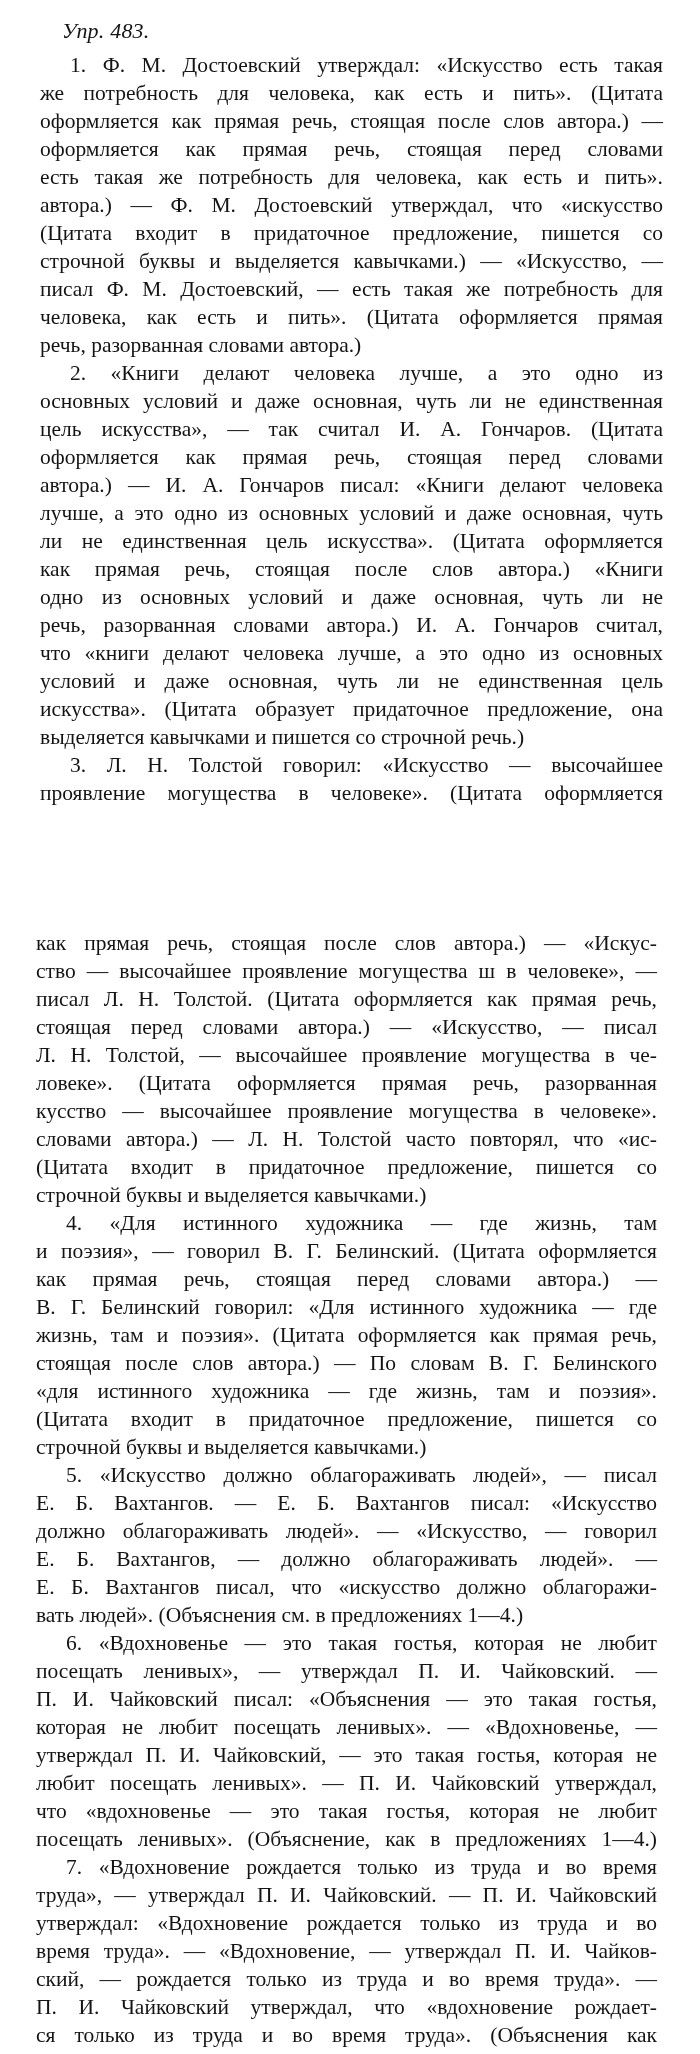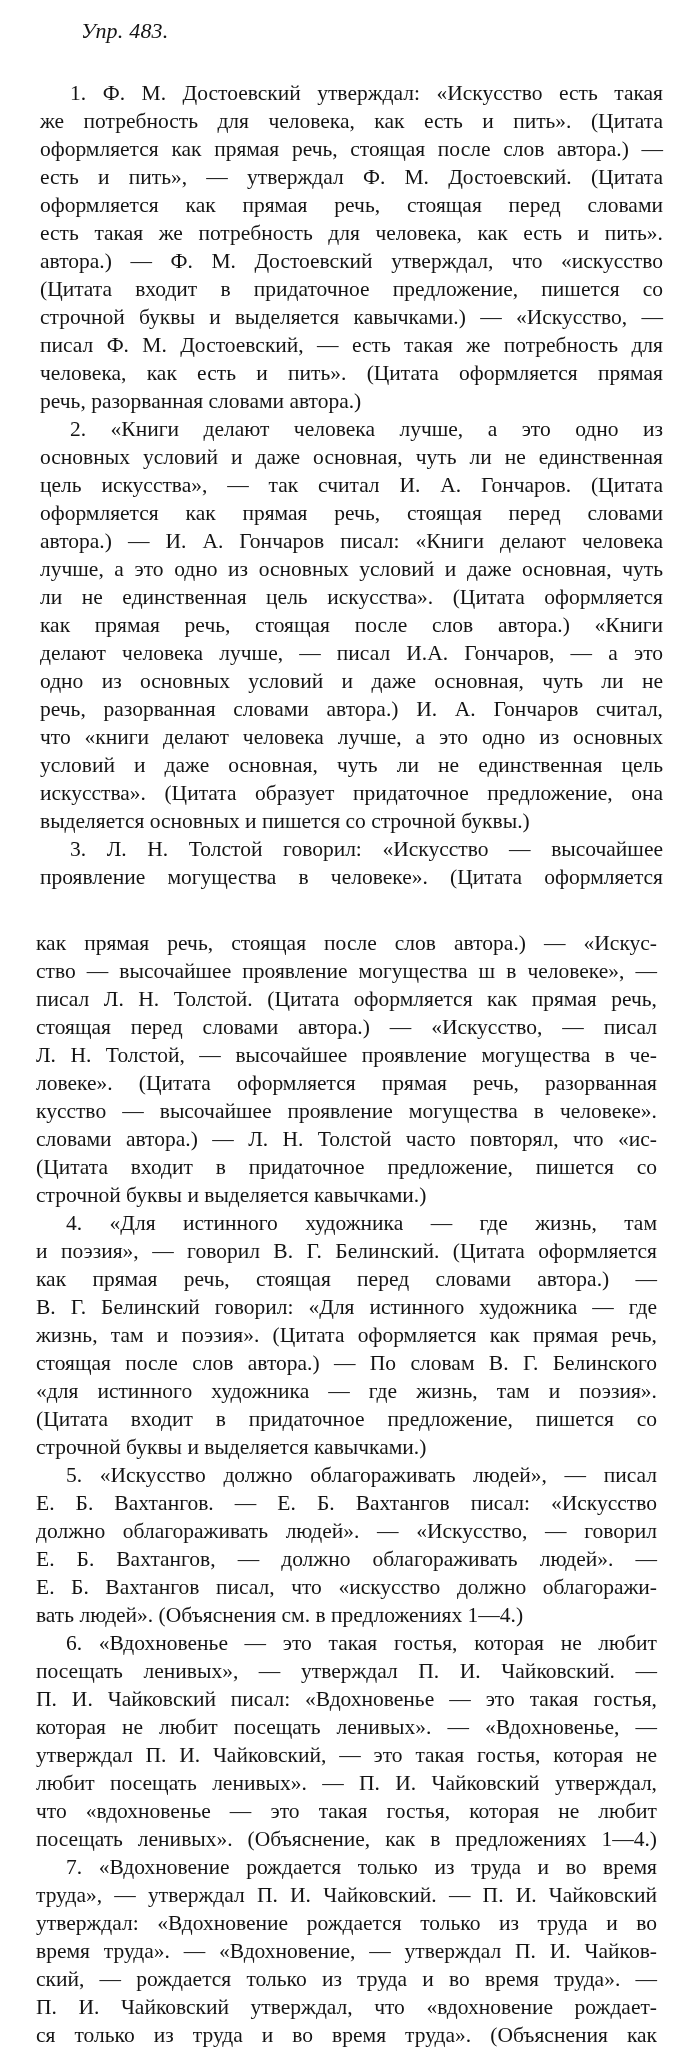--- a/index.html
+++ b/index.html
@@ -1,61 +1,59 @@
 <!DOCTYPE html>
 <html><head>
 <meta charset="utf-8">
 <style>
   html, body { margin: 0; padding: 0; background: #ffffff; }
   body { width: 700px; height: 2054px; position: relative; overflow: hidden;
          font-family: "Liberation Serif", "DejaVu Serif", serif; color: #141414; }
-  .title { position: absolute; left: 81px; top: 17px; font-style: italic;
+  .title { position: absolute; left: 62px; top: 17px; font-style: italic;
            font-size: 22px; line-height: 28px; letter-spacing: 0.2px; }
   .section { position: absolute; }
-  #sec1 { left: 40px; top: 51px; width: 623px; margin-top: 28px; }
+  #sec1 { left: 40px; top: 51px; width: 623px; }
   #sec2 { left: 36px; top: 929px; width: 621px; }
   .line { display: block; height: 28px; line-height: 28px; font-size: 21.5px;
           text-align: justify; text-align-last: justify; white-space: nowrap; overflow: visible;
           transform-origin: left center; }
   .line.last { text-align: left; text-align-last: left; }
   .line.indent { padding-left: 30px; }
 </style>
 </head>
 <body>
 
 <div class="title">Упр. 483.</div>
 
 <div class="section" id="sec1">
     <span class="line indent">1. Ф. М. Достоевский утверждал: «Искусство есть такая</span>
     <span class="line">же потребность для человека, как есть и пить». (Цитата</span>
     <span class="line">оформляется как прямая речь, стоящая после слов автора.) —</span>
-    <span class="line">есть и пить», — утверждал Ф. М. Достоевский. (Цитата</span>
     <span class="line">оформляется как прямая речь, стоящая перед словами</span>
     <span class="line">есть такая же потребность для человека, как есть и пить».</span>
     <span class="line">автора.) — Ф. М. Достоевский утверждал, что «искусство</span>
     <span class="line">(Цитата входит в придаточное предложение, пишется со</span>
     <span class="line">строчной буквы и выделяется кавычками.) — «Искусство, —</span>
     <span class="line">писал Ф. М. Достоевский, — есть такая же потребность для</span>
     <span class="line">человека, как есть и пить». (Цитата оформляется прямая</span>
     <span class="line last">речь, разорванная словами автора.)</span>
     <span class="line indent">2. «Книги делают человека лучше, а это одно из</span>
     <span class="line">основных условий и даже основная, чуть ли не единственная</span>
     <span class="line">цель искусства», — так считал И. А. Гончаров. (Цитата</span>
     <span class="line">оформляется как прямая речь, стоящая перед словами</span>
     <span class="line">автора.) — И. А. Гончаров писал: «Книги делают человека</span>
     <span class="line">лучше, а это одно из основных условий и даже основная, чуть</span>
     <span class="line">ли не единственная цель искусства». (Цитата оформляется</span>
     <span class="line">как прямая речь, стоящая после слов автора.) «Книги</span>
-    <span class="line">делают человека лучше, — писал И.А. Гончаров, — а это</span>
     <span class="line">одно из основных условий и даже основная, чуть ли не</span>
     <span class="line">речь, разорванная словами автора.) И. А. Гончаров считал,</span>
     <span class="line">что «книги делают человека лучше, а это одно из основных</span>
     <span class="line">условий и даже основная, чуть ли не единственная цель</span>
     <span class="line">искусства». (Цитата образует придаточное предложение, она</span>
-    <span class="line last">выделяется основных и пишется со строчной буквы.)</span>
+    <span class="line last">выделяется кавычками и пишется со строчной речь.)</span>
     <span class="line indent">3. Л. Н. Толстой говорил: «Искусство — высочайшее</span>
     <span class="line">проявление могущества в человеке». (Цитата оформляется</span>
   </div>
 <div class="section" id="sec2">
     <span class="line">как прямая речь, стоящая после слов автора.) — «Искус-</span>
     <span class="line">ство — высочайшее проявление могущества ш в человеке», —</span>
     <span class="line">писал Л. Н. Толстой. (Цитата оформляется как прямая речь,</span>
     <span class="line">стоящая перед словами автора.) — «Искусство, — писал</span>
     <span class="line">Л. Н. Толстой, — высочайшее проявление могущества в че-</span>
     <span class="line">ловеке». (Цитата оформляется прямая речь, разорванная</span>
@@ -73,21 +71,21 @@
     <span class="line">(Цитата входит в придаточное предложение, пишется со</span>
     <span class="line last">строчной буквы и выделяется кавычками.)</span>
     <span class="line indent">5. «Искусство должно облагораживать людей», — писал</span>
     <span class="line">Е. Б. Вахтангов. — Е. Б. Вахтангов писал: «Искусство</span>
     <span class="line">должно облагораживать людей». — «Искусство, — говорил</span>
     <span class="line">Е. Б. Вахтангов, — должно облагораживать людей». —</span>
     <span class="line">Е. Б. Вахтангов писал, что «искусство должно облагоражи-</span>
     <span class="line last">вать людей». (Объяснения см. в предложениях 1—4.)</span>
     <span class="line indent">6. «Вдохновенье — это такая гостья, которая не любит</span>
     <span class="line">посещать ленивых», — утверждал П. И. Чайковский. —</span>
-    <span class="line">П. И. Чайковский писал: «Вдохновенье — это такая гостья,</span>
+    <span class="line">П. И. Чайковский писал: «Объяснения — это такая гостья,</span>
     <span class="line">которая не любит посещать ленивых». — «Вдохновенье, —</span>
     <span class="line">утверждал П. И. Чайковский, — это такая гостья, которая не</span>
     <span class="line">любит посещать ленивых». — П. И. Чайковский утверждал,</span>
     <span class="line">что «вдохновенье — это такая гостья, которая не любит</span>
     <span class="line">посещать ленивых». (Объяснение, как в предложениях 1—4.)</span>
     <span class="line indent">7. «Вдохновение рождается только из труда и во время</span>
     <span class="line">труда», — утверждал П. И. Чайковский. — П. И. Чайковский</span>
     <span class="line">утверждал: «Вдохновение рождается только из труда и во</span>
     <span class="line">время труда». — «Вдохновение, — утверждал П. И. Чайков-</span>
     <span class="line">ский, — рождается только из труда и во время труда». —</span>

